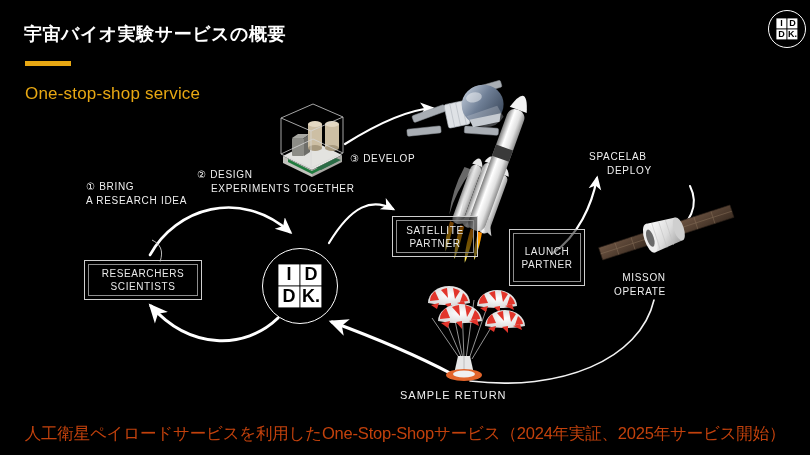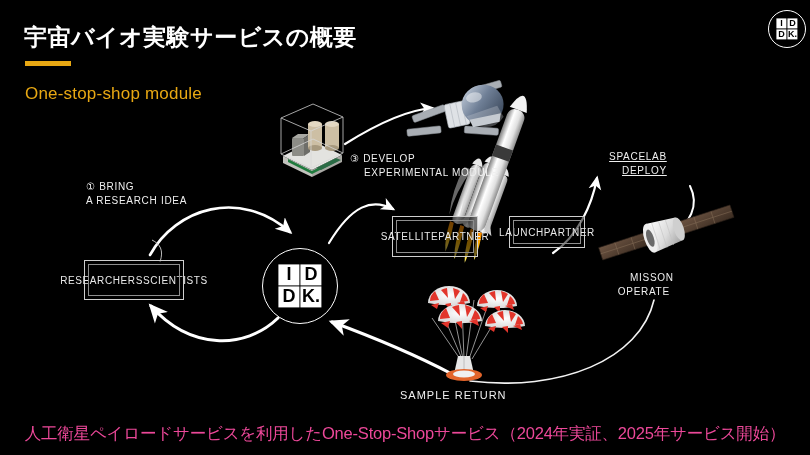--- a/index.html
+++ b/index.html
@@ -16,21 +16,21 @@
     height: 455px;
     background: #000000;
     overflow: hidden;
   }
 
   
   #title {
     position: absolute;
     left: 24px;
     top: 22px;
-    font-size: 23px;
+    font-size: 18px;
     font-weight: bold;
     color: #ffffff;
     letter-spacing: 0.5px;
     white-space: nowrap;
   }
   #title-underline {
     position: absolute;
     left: 25px;
     top: 61px;
     width: 46px;
@@ -107,57 +107,57 @@
   }
 
   
   .box {
     position: absolute;
     border: 1px solid #cfcfcf;
     box-sizing: border-box;
     color: #e9e9e9;
     text-align: center;
     display: flex;
-    flex-direction: row;
+    flex-direction: column;
     align-items: center;
     justify-content: center;
     background: rgba(0,0,0,0.55);
   }
   .box::before {
     content: "";
     position: absolute;
     left: 3px; top: 3px; right: 3px; bottom: 3px;
     border: 1px solid #8e8e8e;
     pointer-events: none;
   }
   .box .ln {
     font-size: 10px;
     letter-spacing: 0.6px;
     line-height: 13px;
     white-space: nowrap;
   }
   .smallcaps { text-transform: uppercase; }
 
-  #box-researchers { left: 84px; top: 260px; width: 100px; height: 40px; }
+  #box-researchers { left: 84px; top: 260px; width: 118px; height: 40px; }
   #box-satellite   { left: 392px; top: 216px; width: 86px; height: 41px; }
-  #box-launch      { left: 509px; top: 216px; width: 76px; height: 32px; }
+  #box-launch      { left: 509px; top: 229px; width: 76px; height: 57px; }
 
   
   .label {
     position: absolute;
     color: #efefef;
     font-size: 10px;
     letter-spacing: 0.7px;
     line-height: 14px;
     white-space: nowrap;
   }
   #label-step1 { left: 86px; top: 180px; }
   #label-step2 { left: 197px; top: 168px; }
   #label-step3 { left: 350px; top: 152px; }
-  #label-spacelab { left: 599px; top: 150px; text-align: right; text-decoration: underline; }
+  #label-spacelab { left: 584px; top: 150px; text-align: center; }
   #label-misson  { left: 614px; top: 271px; text-align: center; }
   #label-sample  { left: 400px; top: 388px; font-size: 11px; letter-spacing: 1px;}
 
   
   #art {
     position: absolute;
     left: 0; top: 0;
     width: 810px;
     height: 455px;
     pointer-events: none;
@@ -169,34 +169,34 @@
     left: 0;
     bottom: 0;
     width: 810px;
     height: 42px;
     background: #000000;
     display: flex;
     align-items: center;
     justify-content: center;
   }
   #caption-text {
-    color: #ec4899;
+    color: #c2410c;
     font-size: 16.5px;
     white-space: nowrap;
     letter-spacing: -0.2px;
   }
 </style>
 </head>
 <body>
 
 <div id="slide">
 
   <div id="title">宇宙バイオ実験サービスの概要</div>
   <div id="title-underline"></div>
-  <div id="subtitle">One-stop-shop module</div>
+  <div id="subtitle">One-stop-shop service</div>
 
   <div id="corner-logo">
     <div class="logo-circle"></div>
     <div class="logo-grid">
       <div class="logo-cell">I</div>
       <div class="logo-cell">D</div>
       <div class="logo-cell">D</div>
       <div class="logo-cell">K.</div>
     </div>
   </div>
@@ -443,34 +443,38 @@
       <ellipse cx="464" cy="374" rx="11" ry="3.6" fill="#f0f0f0"></ellipse>
     </g>
   </svg>
 
   <div class="label smallcaps" id="label-step1">
     <span>①</span>
     <span>Bring</span><br>
     <span style="">a research idea</span>
   </div>
 
+  <div class="label smallcaps" id="label-step2">
+    <span>②</span>
+    <span>Design</span><br>
+    <span style="margin-left:14px">experiments together</span>
+  </div>
 
   <div class="label smallcaps" id="label-step3">
     <span>③</span>
     <span>Develop</span><br>
-    <span style="margin-left:14px">experimental module</span>
   </div>
 
   <div class="label smallcaps" id="label-spacelab">
     <span>SpaceLab</span><br>
     <span style="margin-left:23px">Deploy</span>
   </div>
 
   <div class="label smallcaps" id="label-misson">
-    <span style="margin-left:16px">Misson</span><br>
+    <span style="margin-left:8px">Misson</span><br>
     <span>Operate</span>
   </div>
 
   <div class="label smallcaps" id="label-sample">Sample Return</div>
 
   <div class="box smallcaps" id="box-researchers">
     <div class="ln">Researchers</div>
     <div class="ln">Scientists</div>
   </div>
 

